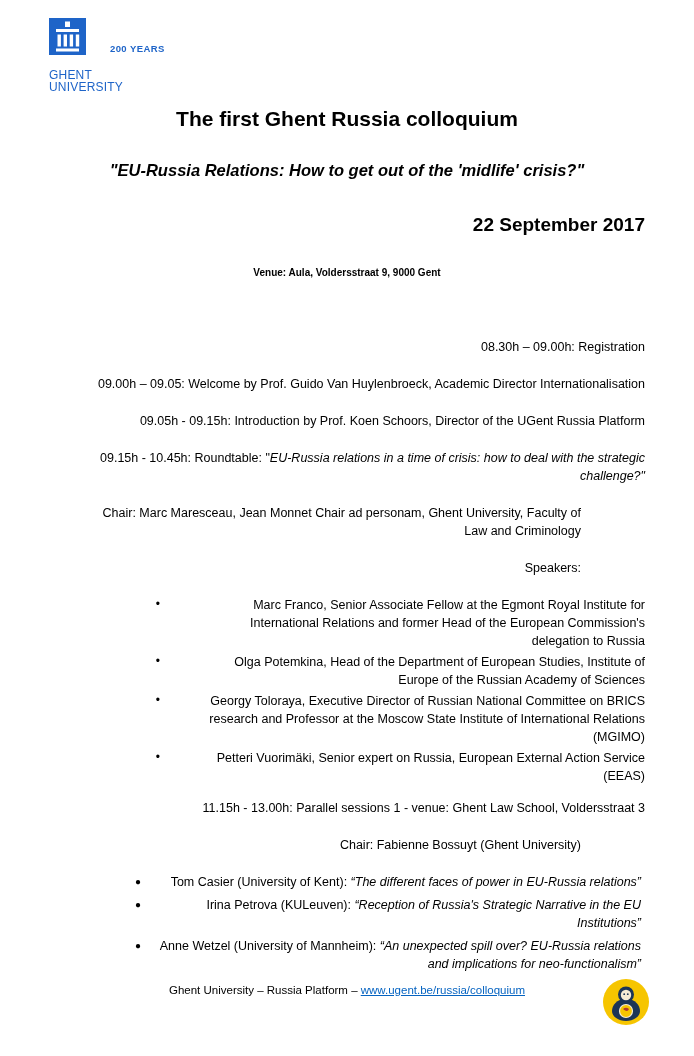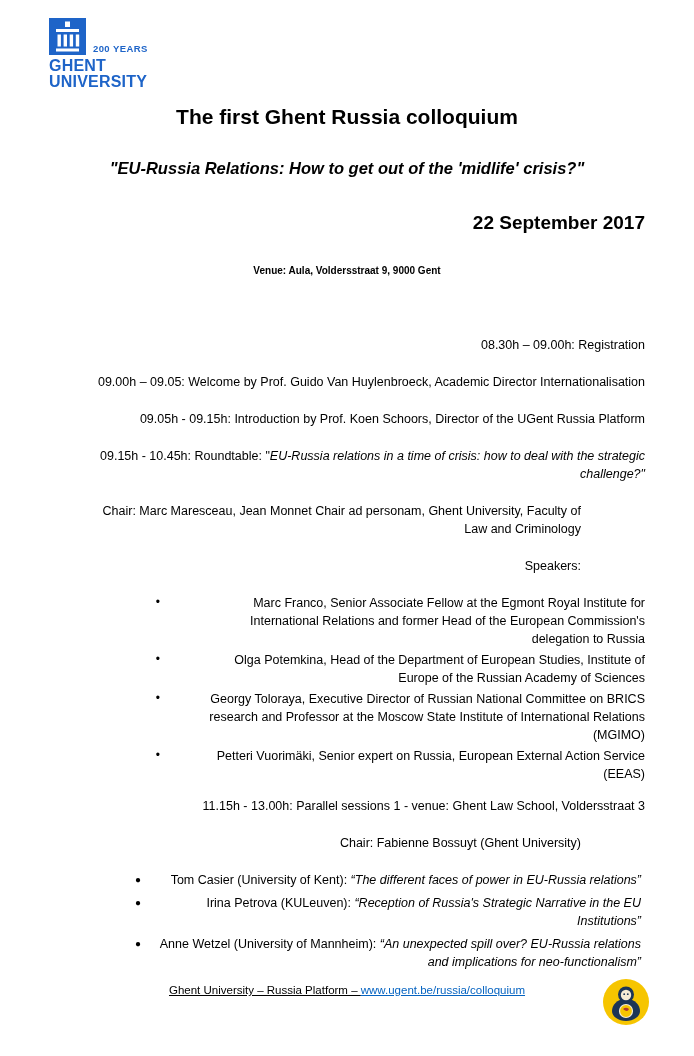--- a/index.html
+++ b/index.html
@@ -9,35 +9,35 @@
     width: 694px;
     height: 1056px;
     background: #fff;
     font-family: "Liberation Sans", "DejaVu Sans", sans-serif;
     color: #000;
     overflow: hidden;
   }
   .inner { padding: 18px 49px 0 49px; }
 
   
-  .logo-row { display: flex; align-items: flex-end; gap: 7px; }
+  .logo-row { display: flex; align-items: flex-end; gap: 24px; }
   .logo-mark { width: 37px; height: 37px; display: block; }
   .logo-years {
     color: var(--brand_blue, #1E64C8);
     font-size: 9.5px;
     font-weight: bold;
     letter-spacing: 0.4px;
     padding-bottom: 1px;
   }
   .logo-text {
     color: var(--brand_blue, #1E64C8);
-    font-weight: bold;
-    font-size: 16px;
+    font-weight: normal;
+    font-size: 12px;
     line-height: 1.02;
-    margin-top: 3px;
+    margin-top: 14px;
     letter-spacing: 0.2px;
   }
 
   
   .title    { text-align: center; font-size: 21px;  font-weight: bold; margin: 14px 0 0; }
   .subtitle { text-align: center; font-size: 16.5px; font-weight: bold; font-style: italic; margin: 30px 0 0; }
   .date     { text-align: right; font-size: 19px;  font-weight: bold; margin: 34px 0 0; }
   .venue    { text-align: center; font-size: 10px; font-weight: bold; margin: 31px 0 0; }
 
   
@@ -56,21 +56,20 @@
   ul.big { margin-top: 13px; }
   ul.big li { margin-bottom: 5px; }
 
   
   .footer {
     position: absolute;
     left: 0; right: 0;
     top: 984px;
     text-align: center;
     font-size: 11.5px;
-    text-decoration: underline;
   }
   .footer .link {
     color: var(--link_blue, #0563C1);
     text-decoration: underline;
     cursor: pointer;
   }
   .matryoshka {
     position: absolute;
     top: 978px;
     left: 602px;

